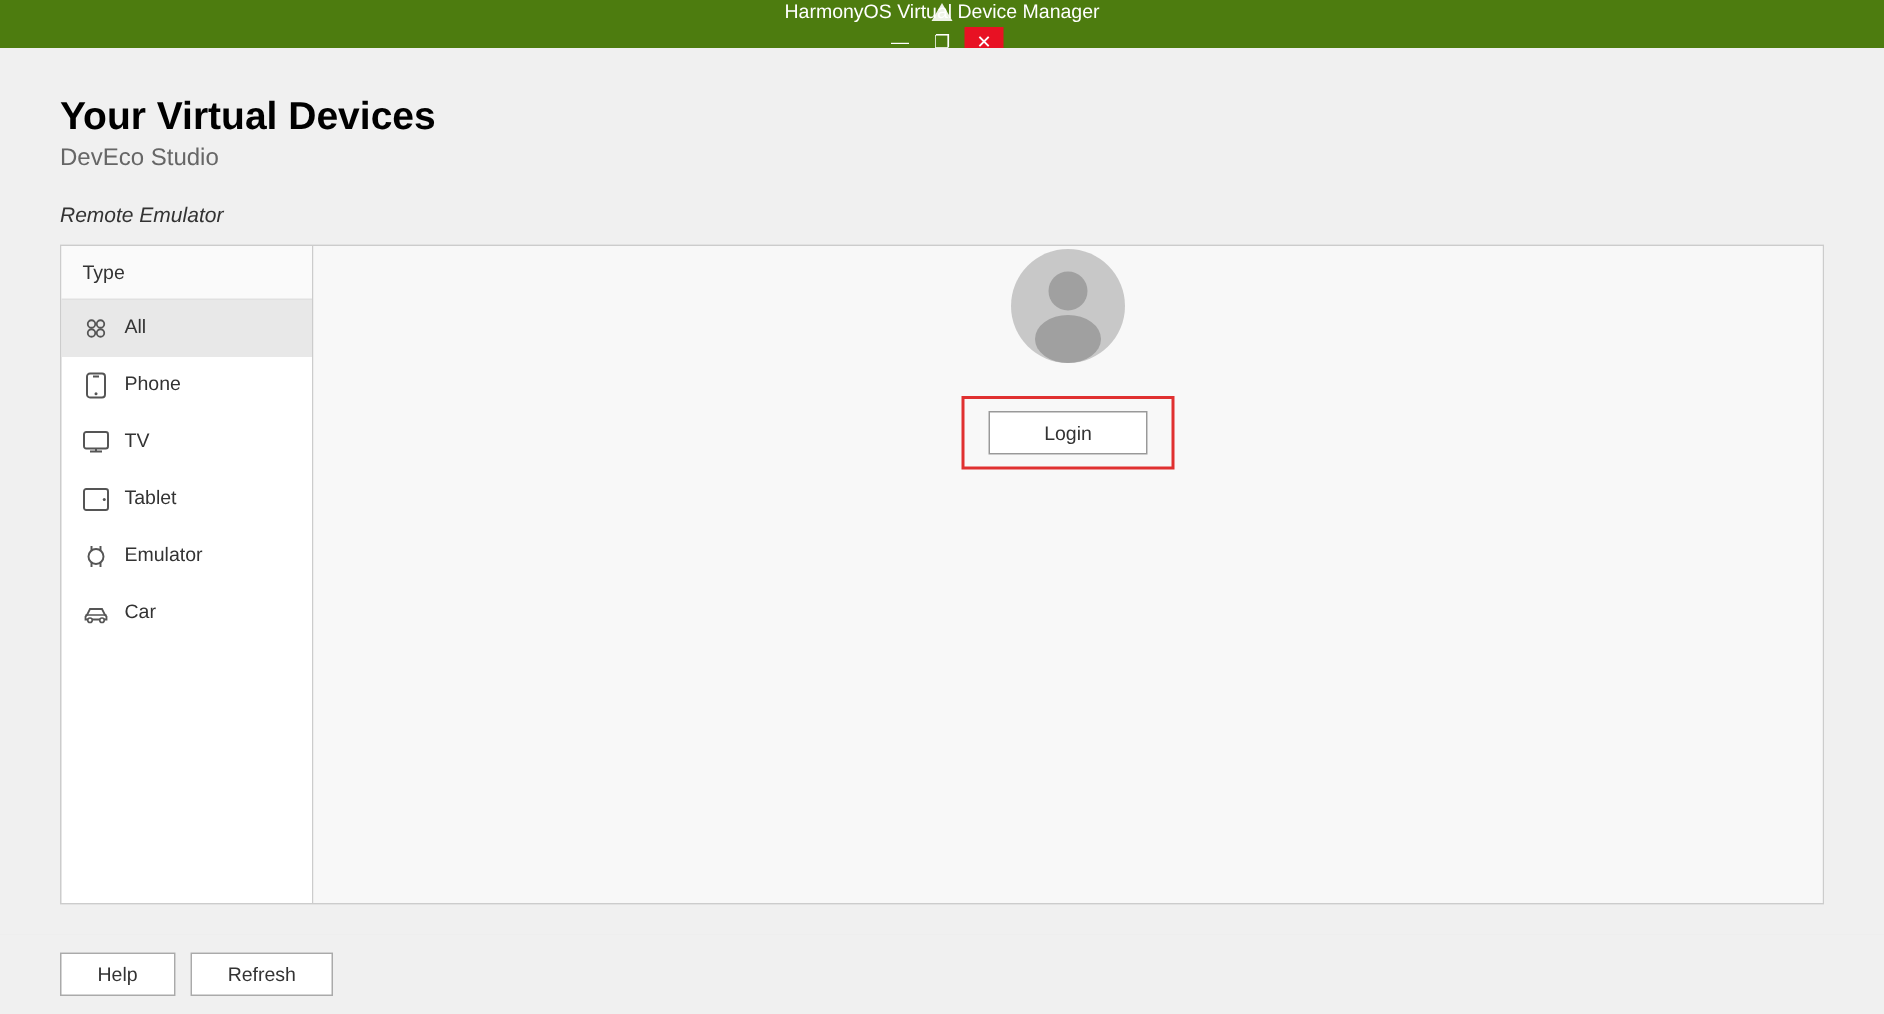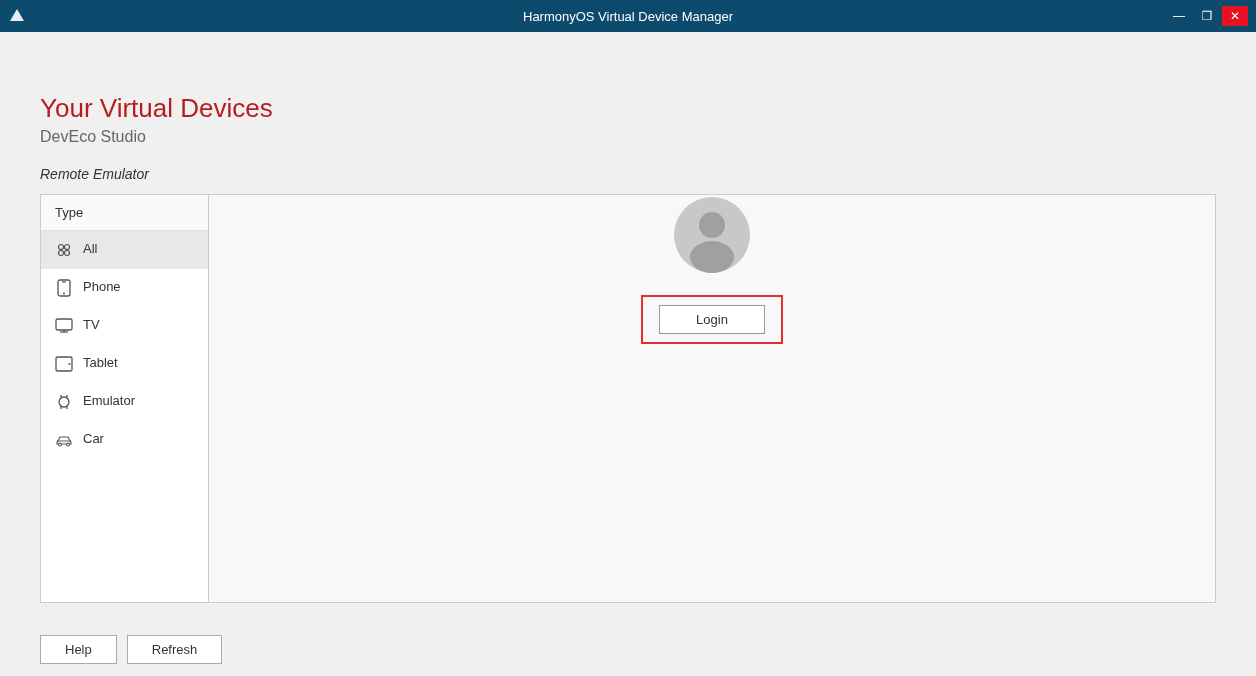--- a/index.html
+++ b/index.html
@@ -13,27 +13,28 @@
       background: #e8e8e8;
       width: 1256px;
       height: 676px;
       overflow: hidden;
       display: flex;
       flex-direction: column;
     }
 
     
     .title-bar {
-      background: #0c4a6e;
+      background: #4d7c0f;
       height: 32px;
       display: flex;
       align-items: center;
       justify-content: space-between;
       padding: 0 8px;
       flex-shrink: 0;
+      flex-direction: column;
     }
 
     .title-bar-left {
       display: flex;
       align-items: center;
       gap: 8px;
     }
 
     .title-bar-icon {
       width: 18px;
@@ -80,24 +81,23 @@
     .main-content {
       flex: 1;
       background: #f0f0f0;
       padding: 30px 40px 20px 40px;
       display: flex;
       flex-direction: column;
     }
 
     .page-title {
       font-size: 26px;
-      font-weight: 400;
-      color: #b91c1c;
+      font-weight: 700;
+      color: #000000;
       margin-bottom: 4px;
-      margin-top: 31px;
     }
 
     .page-subtitle {
       font-size: 16px;
       color: #666;
       margin-bottom: 20px;
     }
 
     .section-title {
       font-size: 14px;

